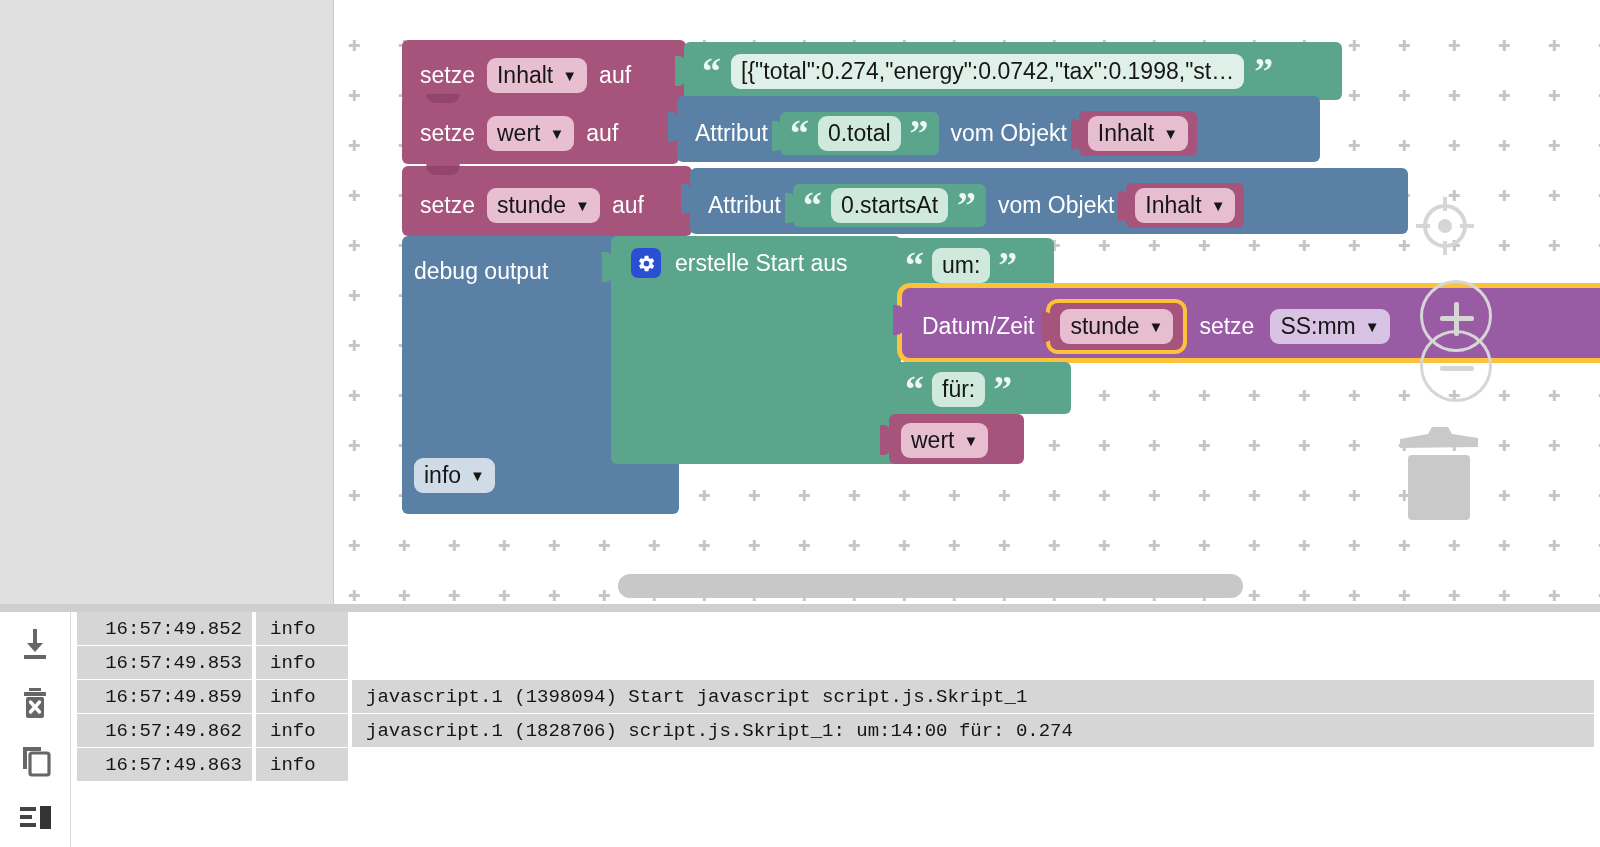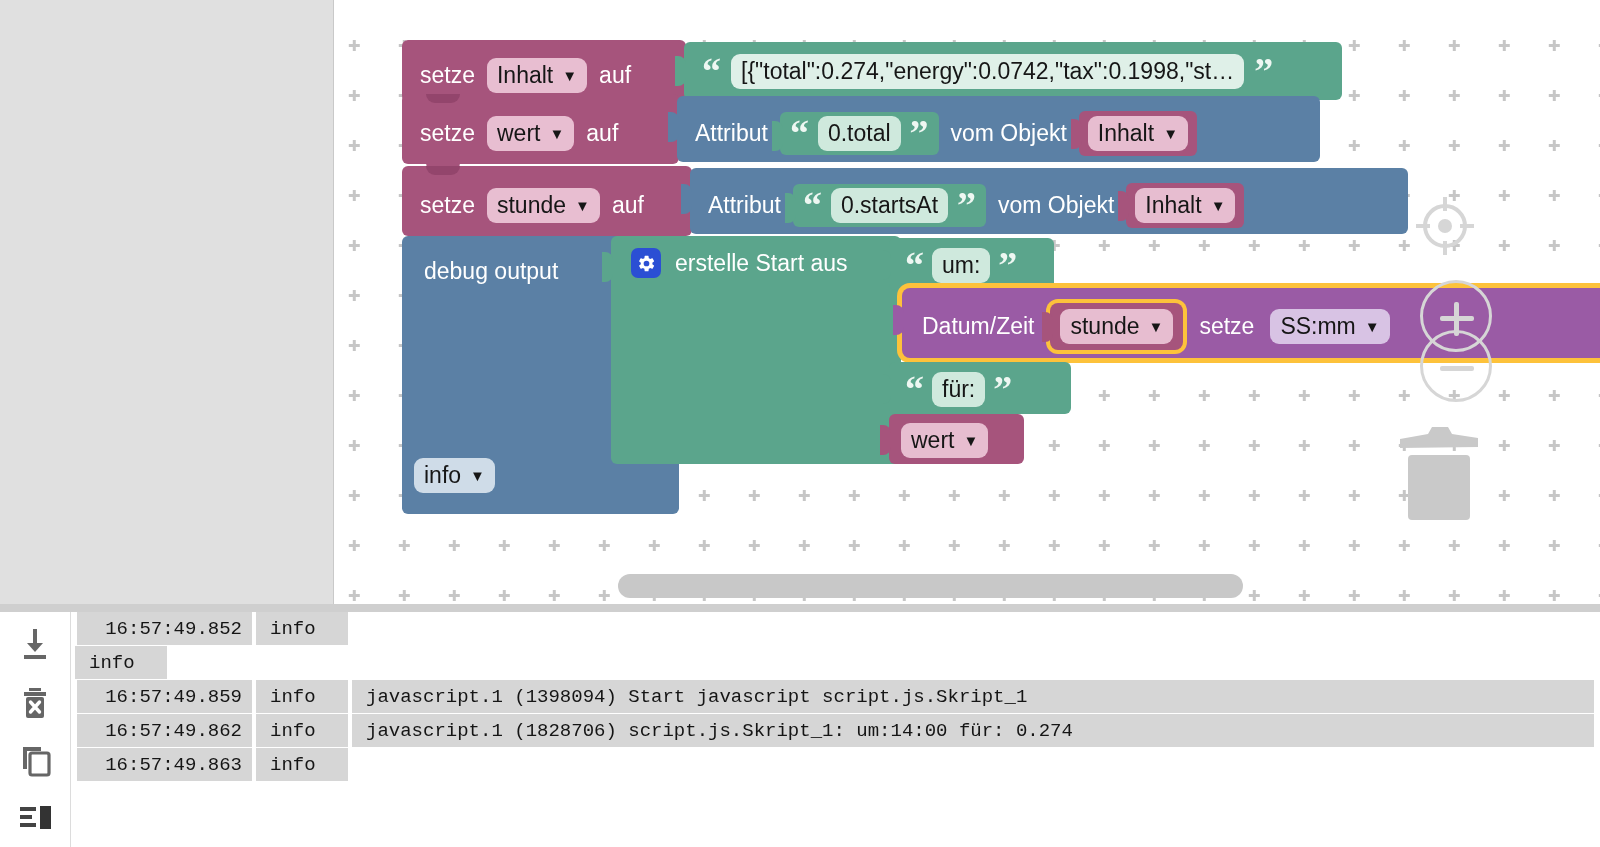--- a/index.html
+++ b/index.html
@@ -536,21 +536,21 @@
             <span>Inhalt</span>
             <span class="caret">▼</span>
           </span>
         </span>
       </div>
     </div>
 
     <div class="blk val-blue" style="left:68px;top:236px;width:277px;height:278px;border-radius:6px;">
       <div class="nub-top" style="background:#4a6e90;"></div>
       <div class="nub" style="background:#5b80a5;"></div>
-      <span class="lbl" style="position:absolute;left:22px;top:24px;">debug output</span>
+      <span class="lbl" style="position:absolute;left:12px;top:24px;">debug output</span>
       <span class="field f-blue" style="position:absolute;left:12px;top:222px;">
         <span>info</span>
         <span class="caret">▼</span>
       </span>
     </div>
 
     <div class="blk val-green" style="left:277px;top:236px;width:290px;height:228px;">
       <div class="notch socket-green" style="left:-9px;top:16px;background:#5ba58c;"></div>
       <div style="position:absolute;left:20px;top:12px;display:flex;align-items:center;gap:14px;">
         <span class="gear">
@@ -675,20 +675,21 @@
         </svg>
       </div>
     </div>
 
     <div class="log-rows" id="log-rows">
         <div class="log-row">
           <div class="cell c-time">16:57:49.852</div>
           <div class="cell c-sev">info</div>
         </div>
         <div class="log-row">
+          <div class="cell c-time">16:57:49.853</div>
           <div class="cell c-sev">info</div>
         </div>
         <div class="log-row">
           <div class="cell c-time">16:57:49.859</div>
           <div class="cell c-sev">info</div>
           <div class="cell c-msg">javascript.1 (1398094) Start javascript script.js.Skript_1</div>
         </div>
         <div class="log-row">
           <div class="cell c-time">16:57:49.862</div>
           <div class="cell c-sev">info</div>

